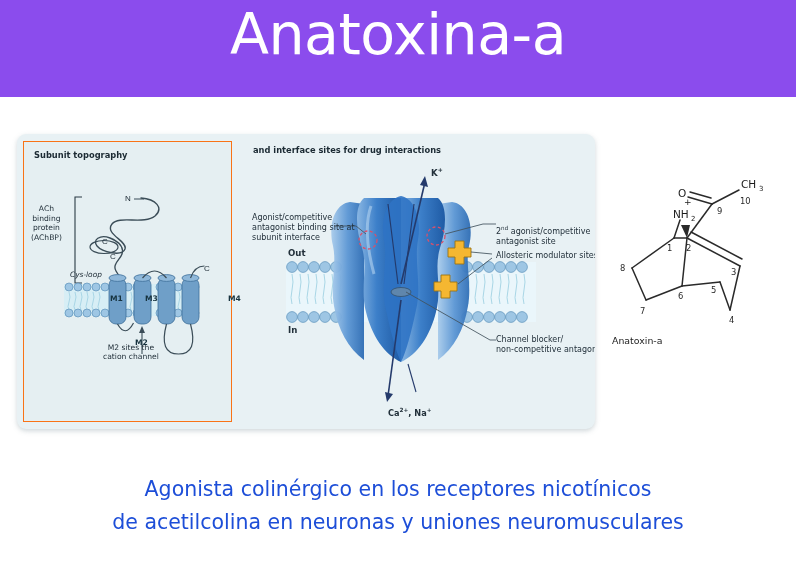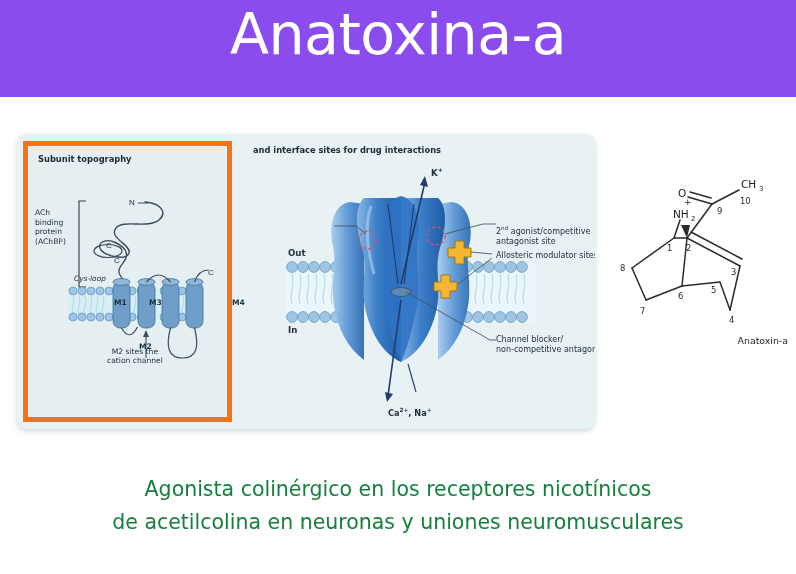--- a/index.html
+++ b/index.html
@@ -36,33 +36,34 @@
     background:#e8f1f4;
     border-radius:9px;
     box-shadow:0 2px 5px rgba(120,140,150,.35);
     overflow:hidden;
   }
   .fig-inner{position:absolute;inset:0;}
 
   
   .panel-left{
     position:absolute;left:6px;top:7px;width:209px;height:281px;
-    border:5px solid #f97316;
+    border:1px solid #f97316;
     background:#e5eff2;
     box-sizing:border-box;
   }
   .panel-left-title{
     position:absolute;left:10px;top:8px;
     font-size:8.3px;font-weight:bold;color:#1b2a33;
     font-family:"DejaVu Sans", sans-serif;
   }
   .achbp-label{
     position:absolute;left:7px;top:62px;
     font-size:7.6px;line-height:9.6px;color:#22303a;
     font-family:"DejaVu Sans", sans-serif;
+    text-align:center;
   }
   .cys-loop-label{
     position:absolute;left:46px;top:128px;
     font-size:7.4px;font-style:italic;color:#22303a;
     font-family:"DejaVu Sans", sans-serif;
   }
   .n-label{position:absolute;left:101px;top:52px;font-size:8px;color:#22303a;}
   .c-label-1{position:absolute;left:78px;top:95px;font-size:8px;color:#22303a;}
   .c-label-2{position:absolute;left:86px;top:110px;font-size:8px;color:#22303a;}
   .c-label-3{position:absolute;left:180px;top:122px;font-size:8px;color:#22303a;}
@@ -95,29 +96,29 @@
   .lbl-in{left:50px;top:191px;font-weight:bold;font-size:8.6px;}
   .lbl-k{left:193px;top:31px;font-weight:bold;font-size:8.6px;}
   .lbl-cana{left:150px;top:271px;font-weight:bold;font-size:8.2px;}
   sup{font-size:70%;}
 
   
   .chem-wrap{
     position:absolute;left:612px;top:176px;width:176px;height:178px;
   }
   .chem-caption{
-    position:absolute;left:0;top:159px;width:176px;text-align:right;
+    position:absolute;left:0;top:159px;width:176px;text-align:left;
     font-size:9.4px;color:#1c1c1c;
     font-family:"DejaVu Sans", sans-serif;
   }
 
   
   .caption{
     position:absolute;left:0;top:473px;width:796px;
-    text-align:center;color:#15803d;
+    text-align:center;color:#1d4ed8;
     font-size:20.5px;line-height:33px;
     font-family:"DejaVu Sans", sans-serif;
   }
   .caption div{white-space:nowrap;}
 </style>
 </head>
 <body>
 
 <div class="header-band"></div>
 <div class="slide-title">Anatoxina-a</div>
@@ -333,20 +334,21 @@
         <line x1="118" y1="92" x2="128" y2="100" stroke="#41525c" stroke-width=".85"></line>
         <line x1="118" y1="92" x2="96" y2="92" stroke="#41525c" stroke-width=".85"></line>
         <line x1="207" y1="100" x2="245" y2="90" stroke="#41525c" stroke-width=".85"></line>
         <line x1="245" y1="90" x2="258" y2="90" stroke="#41525c" stroke-width=".85"></line>
         <line x1="233" y1="118" x2="254" y2="120" stroke="#41525c" stroke-width=".85"></line>
         <line x1="220" y1="150" x2="254" y2="124" stroke="#41525c" stroke-width=".85"></line>
         <line x1="168" y1="158" x2="252" y2="206" stroke="#41525c" stroke-width=".85"></line>
         <line x1="252" y1="206" x2="258" y2="206" stroke="#41525c" stroke-width=".85"></line>
       </svg>
 
+      <div class="lbl lbl-agonist">Agonist/competitive antagonist binding site at subunit interface</div>
 
       <div class="lbl lbl-2nd">
         <span>2</span><sup>nd</sup><span> agonist/competitive antagonist site</span>
       </div>
 
       <div class="lbl lbl-allo">Allosteric modulator sites</div>
 
       <div class="lbl lbl-blocker">
         <div>Channel blocker/</div>
         <div>non-competitive antagonist</div>

